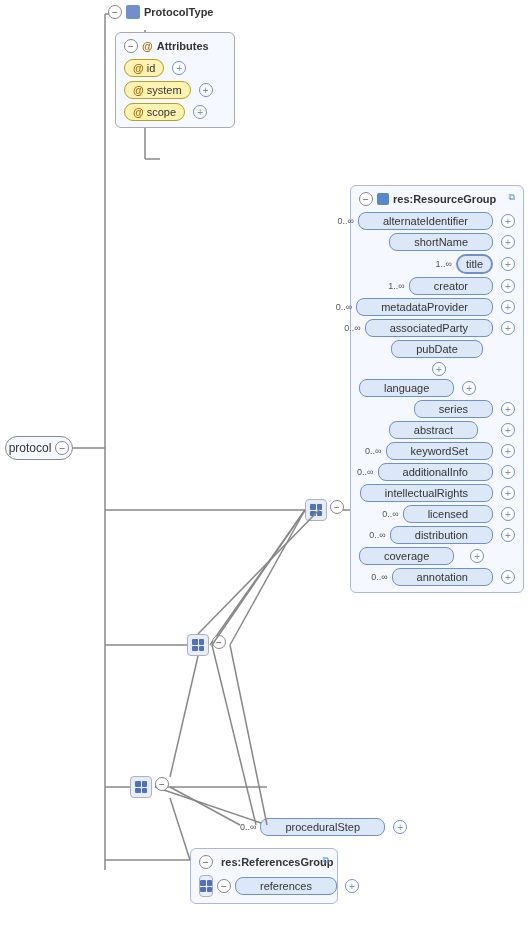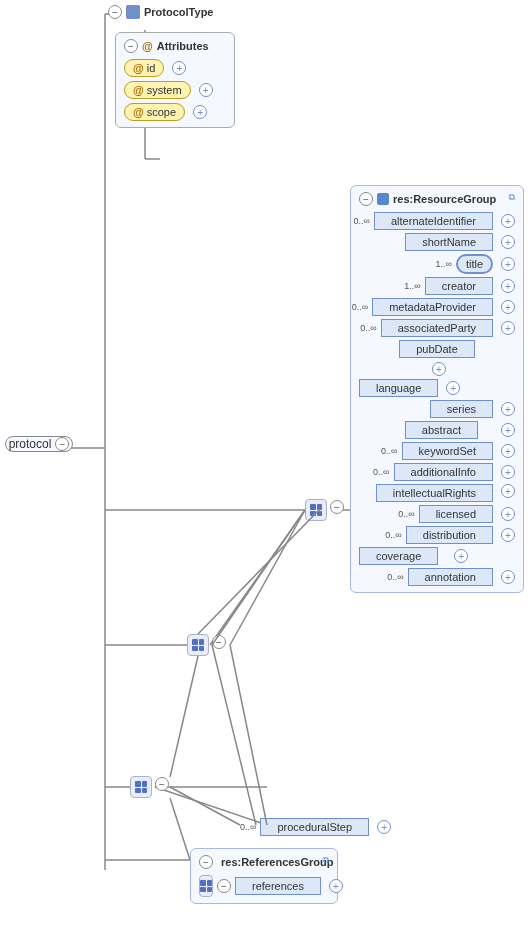--- a/index.html
+++ b/index.html
@@ -53,22 +53,22 @@
       border: 1.5px solid #b8a020;
       background: #fef3b0;
       padding: 2px 8px;
       font-size: 11px;
       color: #333;
       white-space: nowrap;
     }
     .pill-blue {
       border: 1.5px solid #7090cc;
       background: #dce8f8;
-      border-radius: 0;
-      padding: 2px 16px;
+      border-radius: 8px;
+      padding: 2px 24px;
       font-size: 11px;
       color: #333;
       display: inline-flex;
       align-items: center;
       white-space: nowrap;
     }
     .pill-blue-outline {
       border: 2px solid #7090cc;
       background: #dce8f8;
       border-radius: 10px;
@@ -222,21 +222,21 @@
 
     <div style="display:flex; align-items:center; gap:4px;">
       <div class="pill">
         <span class="at-sign">@</span>
         <span>scope</span>
       </div>
       <div class="plus-btn">+</div>
     </div>
   </div>
 
-  <div class="node-oval" style="left:5px; top:436px; width:68px; height:16px;">
+  <div class="node-oval" style="left:5px; top:436px; width:68px; height:24px;">
     <span>protocol</span>
     <div class="minus-btn" style="margin-left:4px;">−</div>
   </div>
 
   <div class="compositor" style="left:305px; top:499px;">
     <div class="compositor-inner">
       <span></span>
         <span></span>
         <span></span>
         <span></span>
@@ -315,21 +315,21 @@
         <div class="pill-blue">keywordSet</div>
         <div class="plus-btn">+</div>
       </div>
 
       <div style="display:flex;align-items:center;justify-content:flex-end;gap:4px;margin-bottom:3px;">
         <span style="font-size:9px;color:#555;">0..∞</span>
         <div class="pill-blue">additionalInfo</div>
         <div class="plus-btn">+</div>
       </div>
 
-      <div style="display:flex;align-items:flex-start;justify-content:flex-end;gap:4px;margin-bottom:3px;">
+      <div style="display:flex;align-items:center;justify-content:flex-end;gap:4px;margin-bottom:3px;">
         <div class="pill-blue">intellectualRights</div>
         <div class="plus-btn">+</div>
       </div>
 
       <div style="display:flex;align-items:center;justify-content:flex-end;gap:4px;margin-bottom:3px;">
         <span style="font-size:9px;color:#555;">0..∞</span>
         <div class="pill-blue">licensed</div>
         <div class="plus-btn">+</div>
       </div>
 

